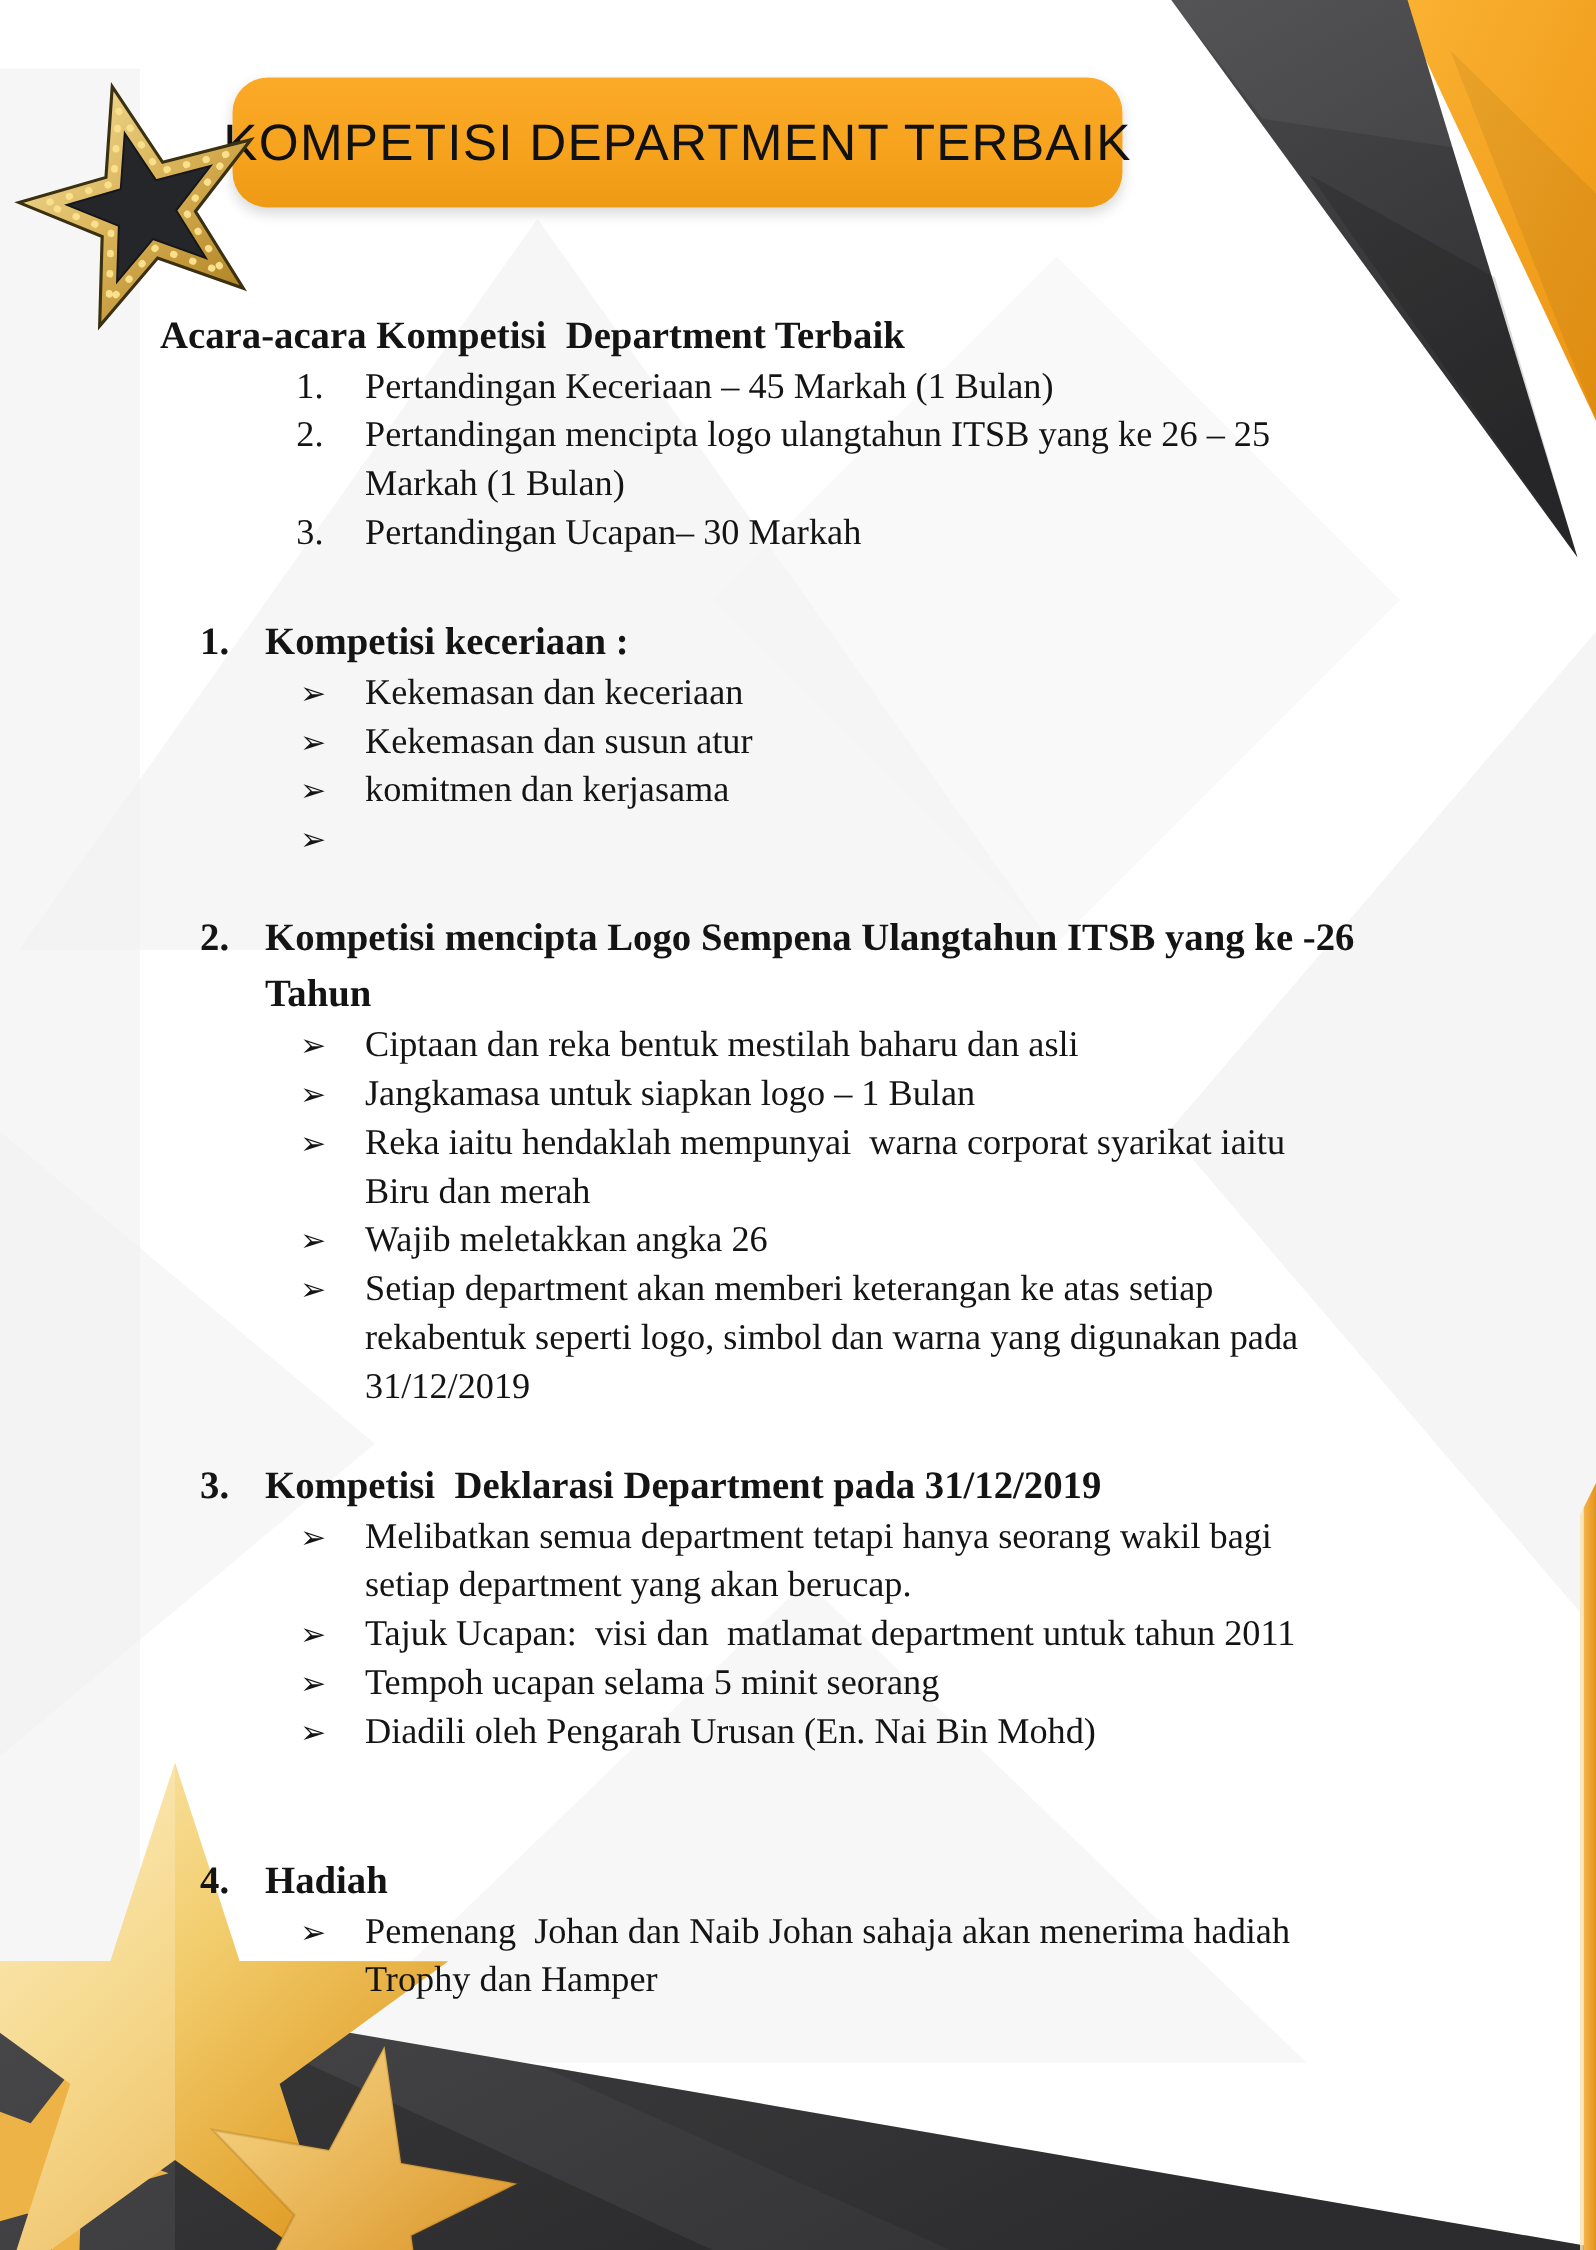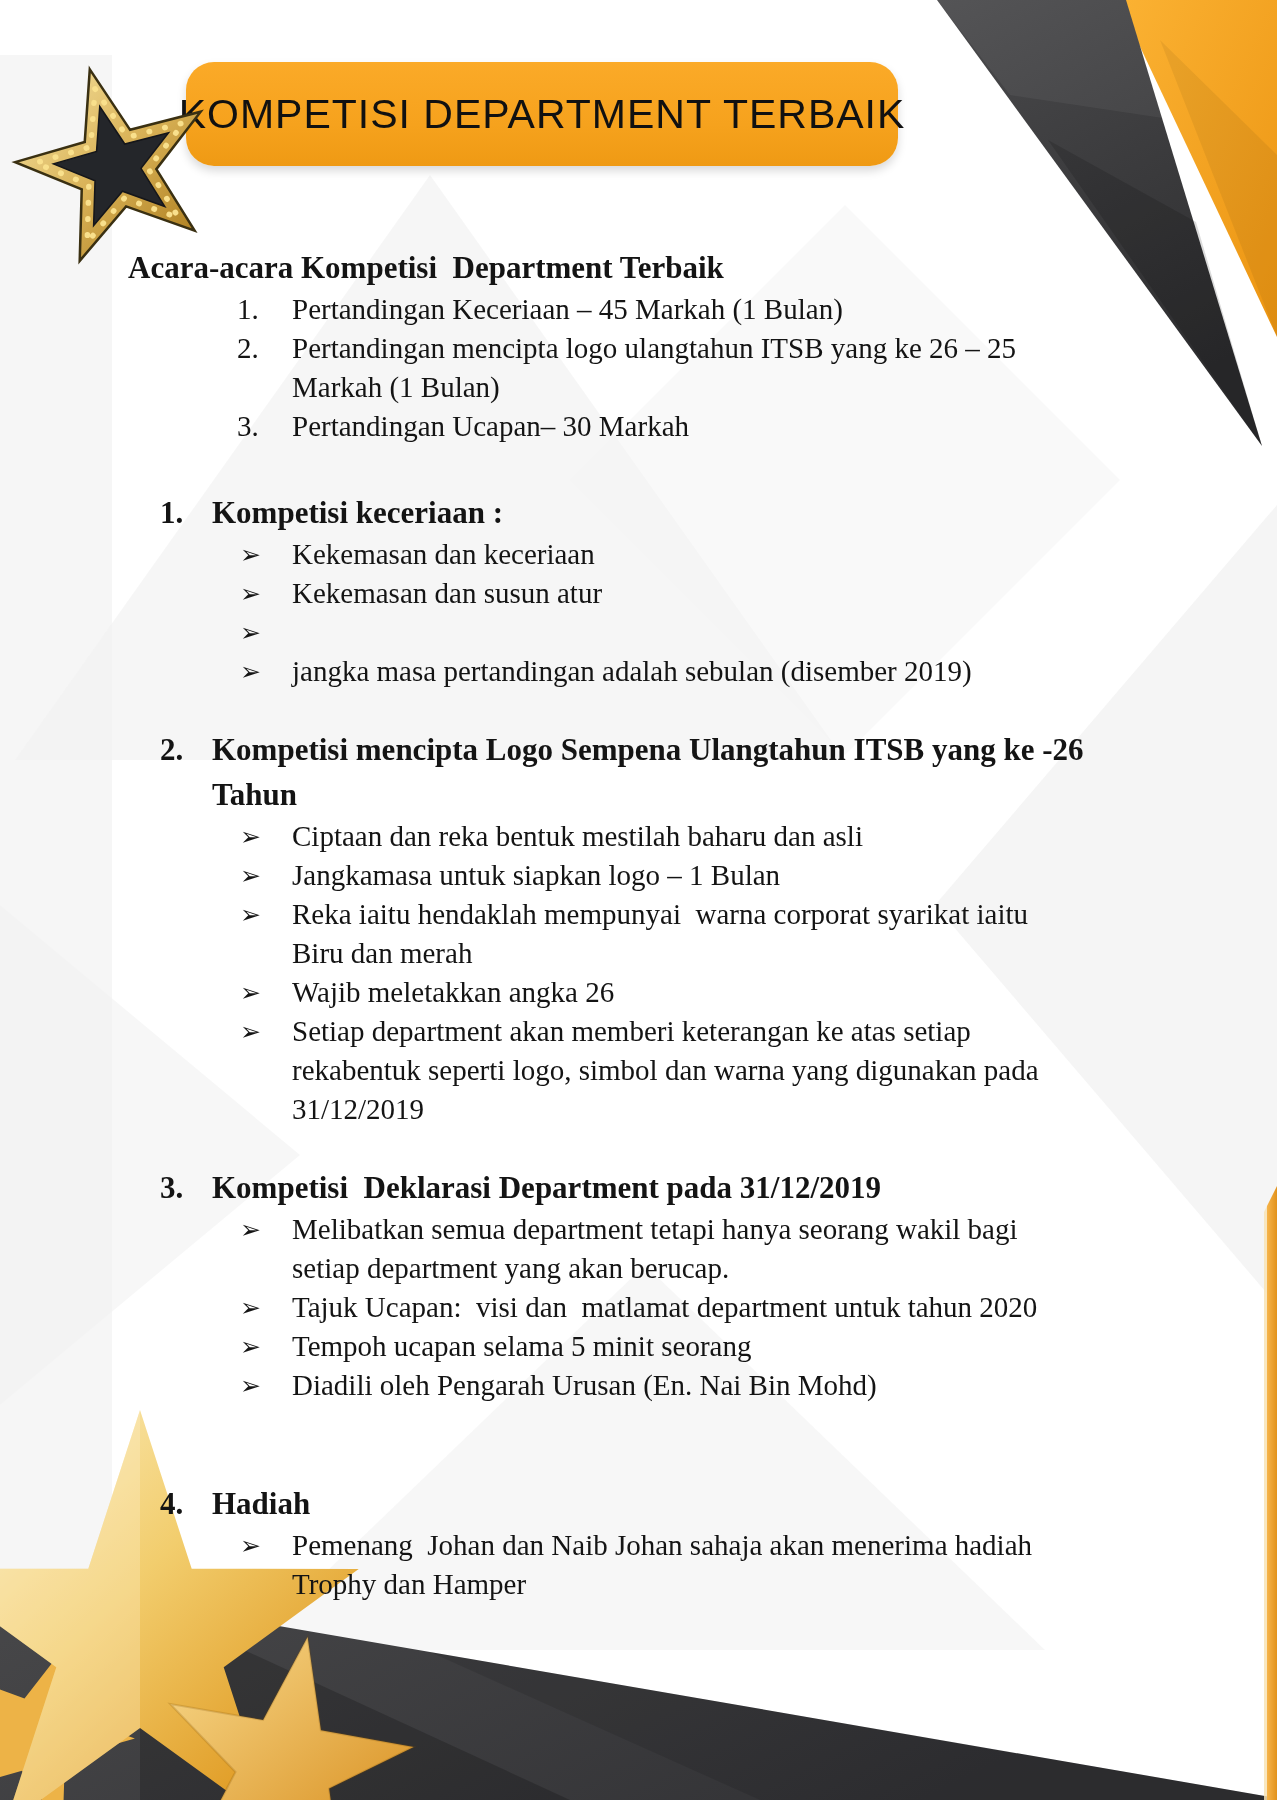--- a/index.html
+++ b/index.html
@@ -155,24 +155,24 @@
     <div class="row bullet">
       <span class="marker">➢</span>
       <span class="text">Kekemasan dan keceriaan</span>
     </div>
     <div class="row bullet">
       <span class="marker">➢</span>
       <span class="text">Kekemasan dan susun atur</span>
     </div>
     <div class="row bullet">
       <span class="marker">➢</span>
-    </div>
-    <div class="row bullet">
-      <span class="marker">➢</span>
-      <span class="text">jangka masa pertandingan adalah sebulan (disember 2019)</span>
+      <span class="text">komitmen dan kerjasama</span>
+    </div>
+    <div class="row bullet">
+      <span class="marker">➢</span>
     </div>
   </div>
 
   <div class="section">
     <div class="row section-head">
       <span class="marker">2.</span>
       <span class="text">Kompetisi mencipta Logo Sempena Ulangtahun ITSB yang ke -26
 Tahun</span>
     </div>
     <div class="row bullet">
@@ -205,21 +205,21 @@
       <span class="marker">3.</span>
       <span class="text">Kompetisi  Deklarasi Department pada 31/12/2019</span>
     </div>
     <div class="row bullet">
       <span class="marker">➢</span>
       <span class="text">Melibatkan semua department tetapi hanya seorang wakil bagi
 setiap department yang akan berucap.</span>
     </div>
     <div class="row bullet">
       <span class="marker">➢</span>
-      <span class="text">Tajuk Ucapan:  visi dan  matlamat department untuk tahun 2020</span>
+      <span class="text">Tajuk Ucapan:  visi dan  matlamat department untuk tahun 2011</span>
     </div>
     <div class="row bullet">
       <span class="marker">➢</span>
       <span class="text">Tempoh ucapan selama 5 minit seorang</span>
     </div>
     <div class="row bullet">
       <span class="marker">➢</span>
       <span class="text">Diadili oleh Pengarah Urusan (En. Nai Bin Mohd)</span>
     </div>
   </div>

